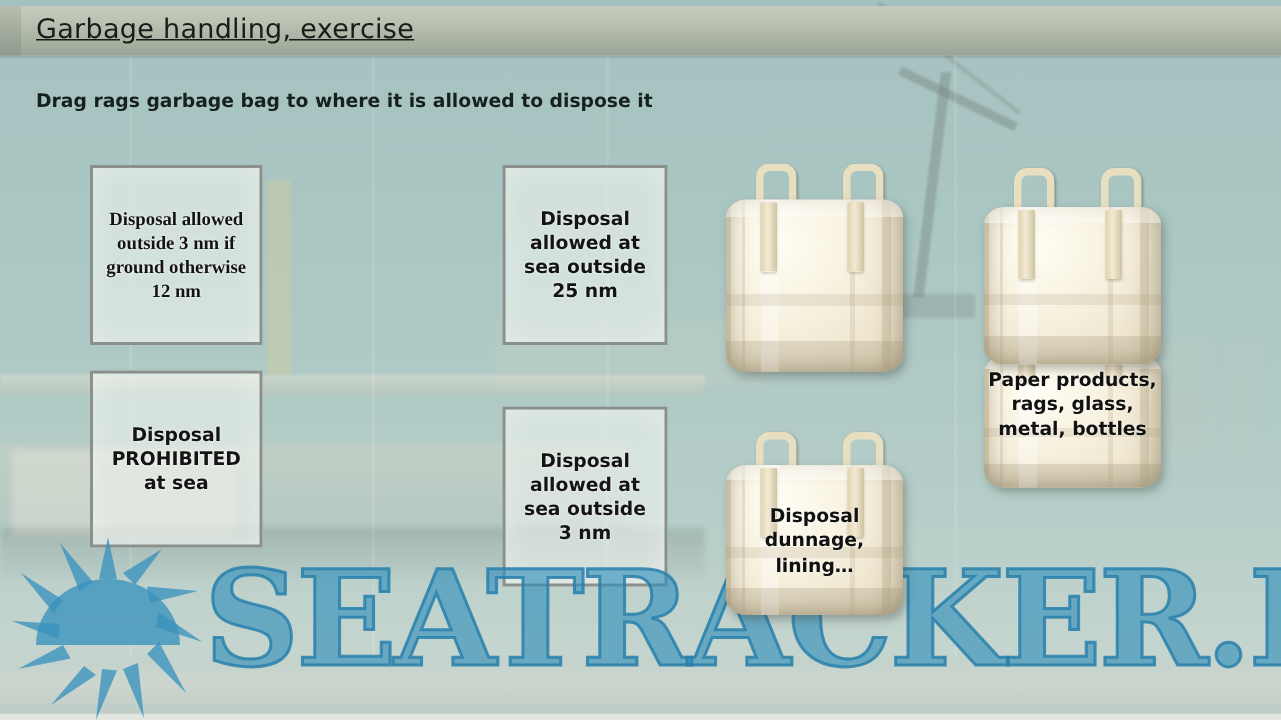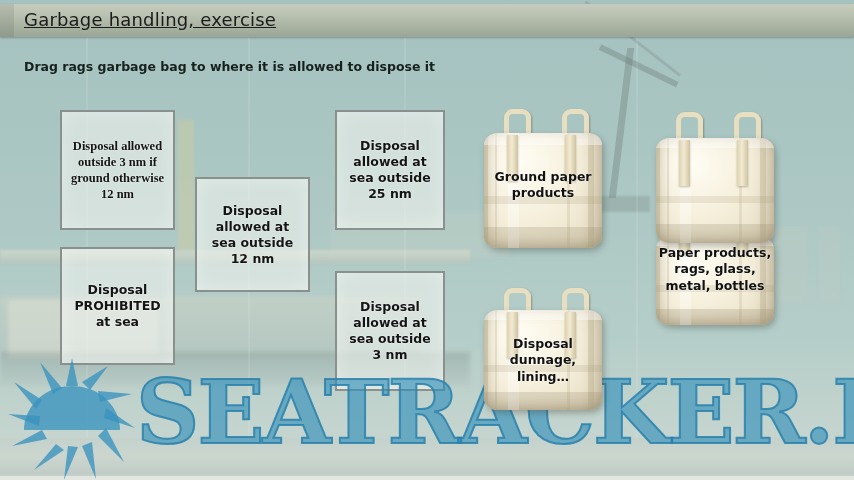--- a/index.html
+++ b/index.html
@@ -224,43 +224,39 @@
     <div class="capleft"></div>
     <div class="title">Garbage handling, exercise</div>
   </div>
 
   <div class="instruction">Drag rags garbage bag to where it is allowed to dispose it</div>
 
   <div class="dropbox" id="box-3nm">
     <span>Disposal allowed outside 3 nm if ground otherwise 12 nm</span>
   </div>
 
-  <div class="dropbox" id="box-12nm">
-    <span>Disposal allowed at sea outside 12 nm</span>
-  </div>
 
   <div class="dropbox" id="box-25nm">
     <span>Disposal allowed at sea outside 25 nm</span>
   </div>
 
   <div class="dropbox" id="box-3nm2">
     <span>Disposal allowed at sea outside 3 nm</span>
   </div>
 
   <div class="dropbox" id="box-prohib">
     <span>Disposal PROHIBITED at sea</span>
   </div>
 
   <div class="bag" style="left:484px;top:133px;width:118px;height:115px;z-index:6">
     <div class="loop" style="left:20px;top:-24px"></div>
     <div class="loop" style="left:78px;top:-24px"></div>
     <div class="body"></div>
     <div class="strap" style="left:23px;top:2px"></div>
     <div class="strap" style="left:81px;top:2px"></div>
-    <div class="label" style="top:36px">Ground paper products</div>
   </div>
 
 
   <div class="bag" style="left:484px;top:310px;width:118px;height:100px;z-index:7">
     <div class="loop" style="left:20px;top:-22px"></div>
     <div class="loop" style="left:78px;top:-22px"></div>
     <div class="body"></div>
     <div class="strap" style="left:23px;top:2px"></div>
     <div class="strap" style="left:81px;top:2px"></div>
     <div class="label" style="top:26px">Disposal dunnage, lining…</div>

